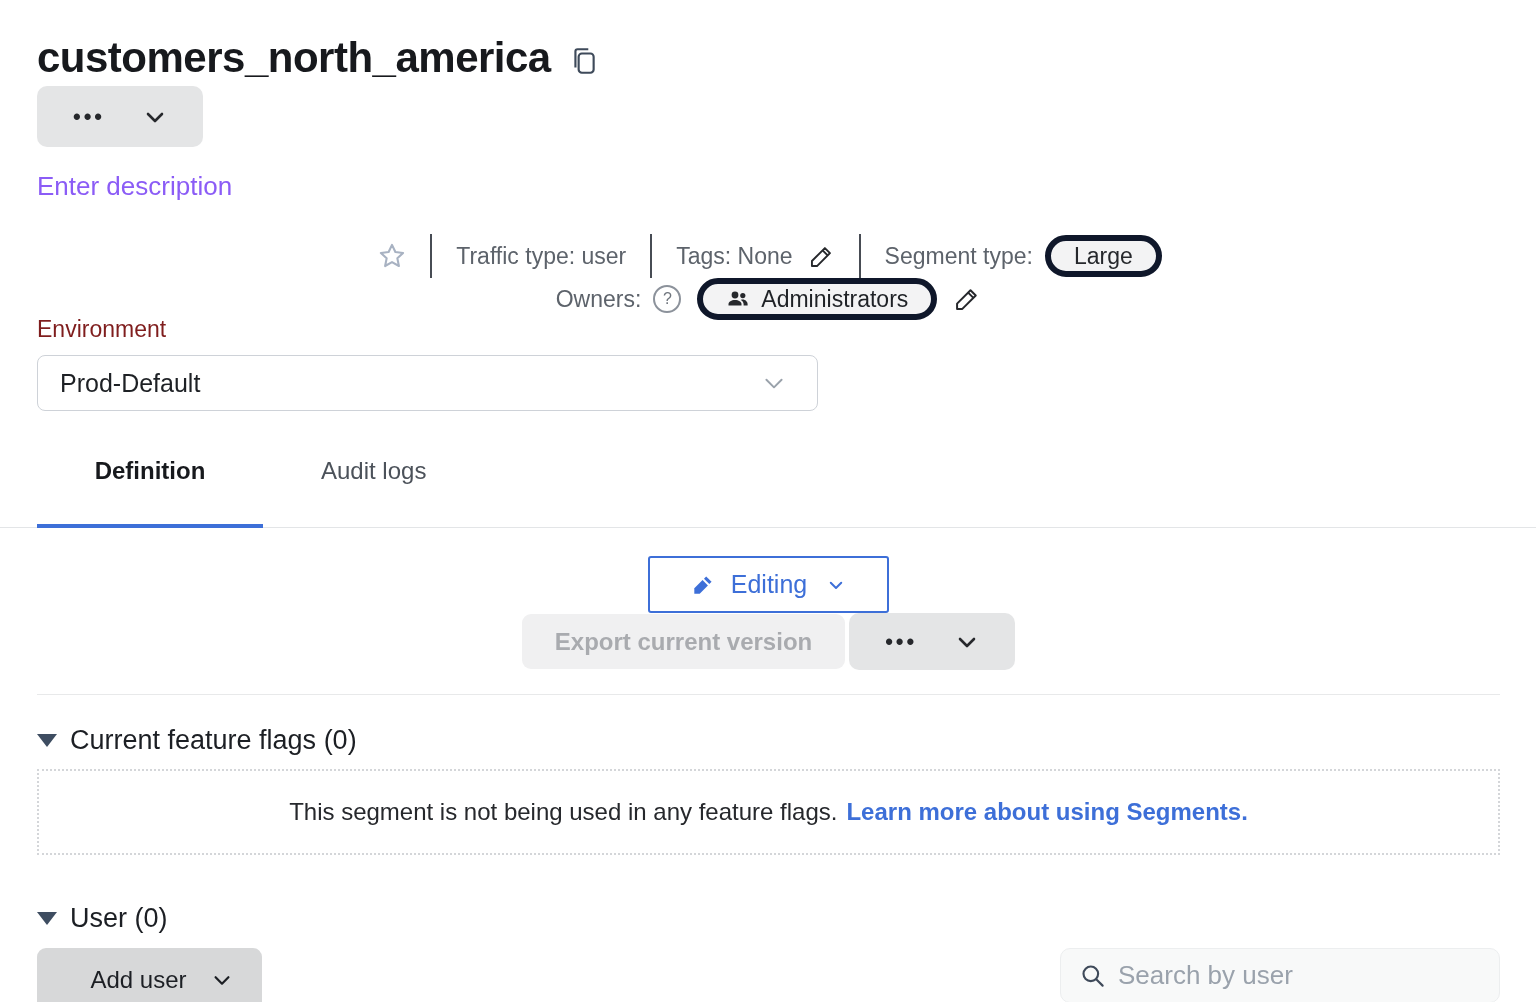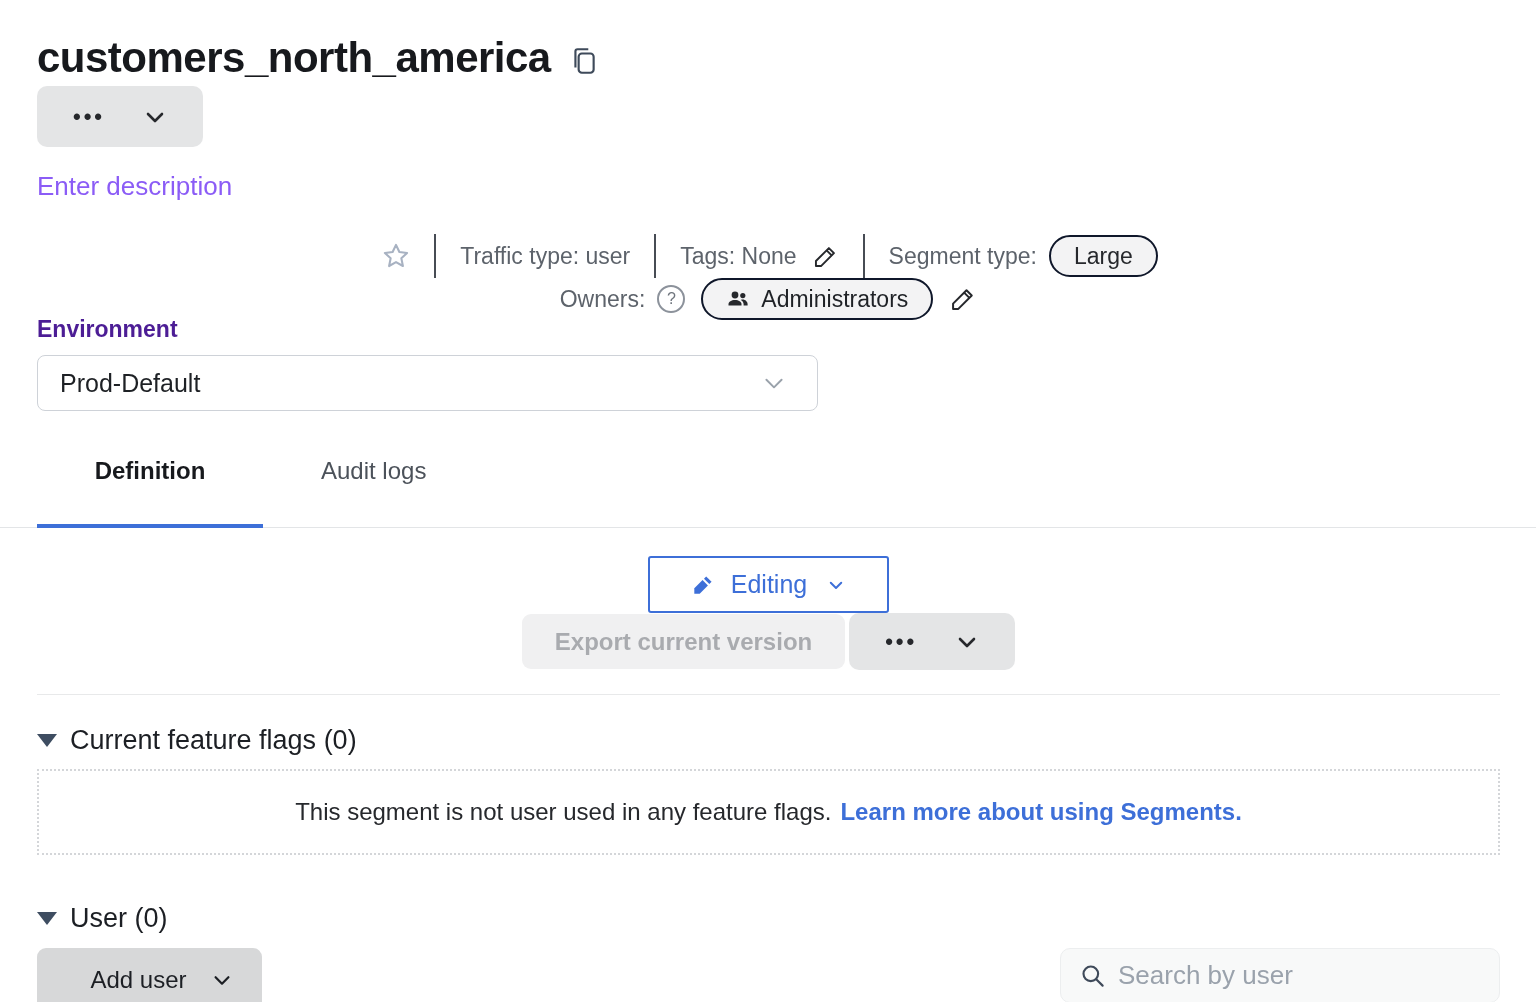--- a/index.html
+++ b/index.html
@@ -21,32 +21,32 @@
   .description { margin-top:24px; font-size:26px; color:#8b5cf6; cursor:text; }
 
   
   .meta-row { display:flex; justify-content:space-between; align-items:center; margin-top:32px; height:44px; }
   .meta-left, .meta-right { display:flex; align-items:center; }
   .meta-sep { width:2px; height:44px; background:#474c54; margin:0 24px; }
   .meta-text { font-size:23px; color:#5d636b; white-space:nowrap; }
   .star-icon { color:#a8b2c2; margin-left:3px; cursor:pointer; }
   .pencil-icon { color:#26282c; margin-left:15px; cursor:pointer; }
   .pill { display:inline-flex; align-items:center; height:42px; padding:0 23px; border-radius:21px;
-          background:#f3f3f4; border:2px solid #0f172a; font-size:23px; color:#26282c; }
+          background:#f3f3f4; border:6px solid #0f172a; font-size:23px; color:#26282c; }
   .badge-large { margin-left:12px; }
   .q-icon { display:inline-flex; align-items:center; justify-content:center; width:28px; height:28px;
             border:2px solid #8c929b; border-radius:50%; margin-left:12px; cursor:pointer; }
   .q-icon::after { content:"?"; font-size:16px; color:#6f757d; font-weight:400; }
   .owners-chip { margin-left:16px; gap:11px; }
   .owners-chip .people-icon { color:#26282c; display:inline-flex; }
   .owners-chip span { color:#1f2226; }
   .meta-right .pencil-icon { margin-left:16px; }
 
   
-  .env-label { margin-top:38px; font-size:23px; font-weight:700; color:#4c1d95; }
+  .env-label { margin-top:38px; font-size:23px; font-weight:400; color:#7f1d1d; }
   .env-select { margin-top:12px; width:781px; height:56px; border:1px solid #ced2d8; border-radius:8px;
                 display:flex; align-items:center; justify-content:space-between; padding:0 30px 0 22px;
                 font-size:25px; color:#1e2125; cursor:pointer; background:#fff; }
   .env-select .chev-gray { color:#9aa2ab; }
 
   
   .tabs-bar { margin-top:46px; border-bottom:1px solid #e3e5e7; display:flex; padding-left:37px; }
   .tab { font-size:24px; padding:0 0 42px 0; cursor:pointer; position:relative; color:#4c525a; }
   .tab-definition { width:226px; text-align:center; font-weight:700; color:#17191d; }
   .tab-definition::after { content:""; position:absolute; left:0; right:0; bottom:-1px; height:4px; background:#3d6fd8; }
@@ -216,21 +216,21 @@
   </div>
 
   <div class="divider pad" style="margin-left:37px;margin-right:36px;padding:0;"></div>
 
   <div class="pad">
     <div class="section-header section-ff">
       <span class="tri-down"></span>
       <span class="section-title">Current feature flags (0)</span>
     </div>
     <div class="dotted-box">
-      <span class="empty-text">This segment is not user used in any feature flags.</span>
+      <span class="empty-text">This segment is not being used in any feature flags.</span>
       <a class="empty-link">Learn more about using Segments.</a>
     </div>
   </div>
 
   <div class="pad">
     <div class="section-header section-user">
       <span class="tri-down"></span>
       <span class="section-title">User (0)</span>
     </div>
     <div class="user-tools">

